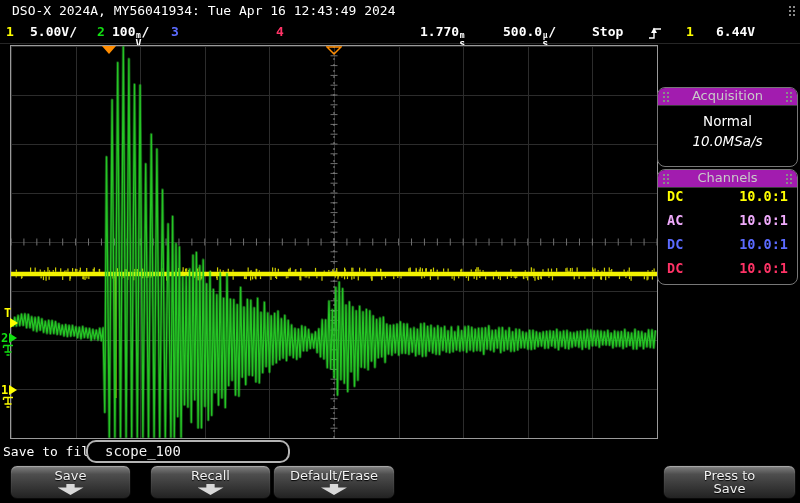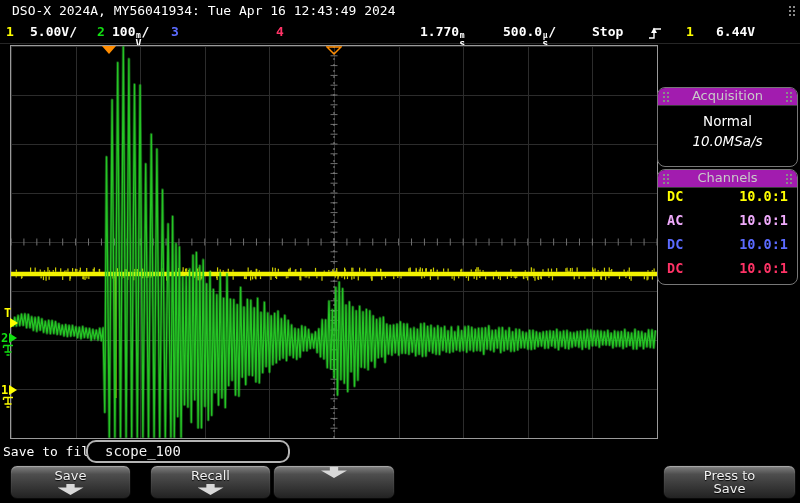--- a/index.html
+++ b/index.html
@@ -549,19 +549,20 @@
 <div id="softkeys">
     <div class="softkey" style="left: 10px; width: 121px;">
       <span class="lbl">Save</span>
       <div class="dn-arrow"></div>
     </div>
     <div class="softkey" style="left: 150px; width: 121px;">
       <span class="lbl">Recall</span>
       <div class="dn-arrow"></div>
     </div>
     <div class="softkey" style="left: 273px; width: 122px;">
+      <span class="lbl">Default/Erase</span>
       <div class="dn-arrow"></div>
     </div>
   </div>
 <div id="press-to-save" class="softkey">
   <span class="lbl" style="margin-top:0">Press to</span>
   <span class="lbl" style="margin-top:-2px">Save</span>
 </div>
 
 </body></html>

